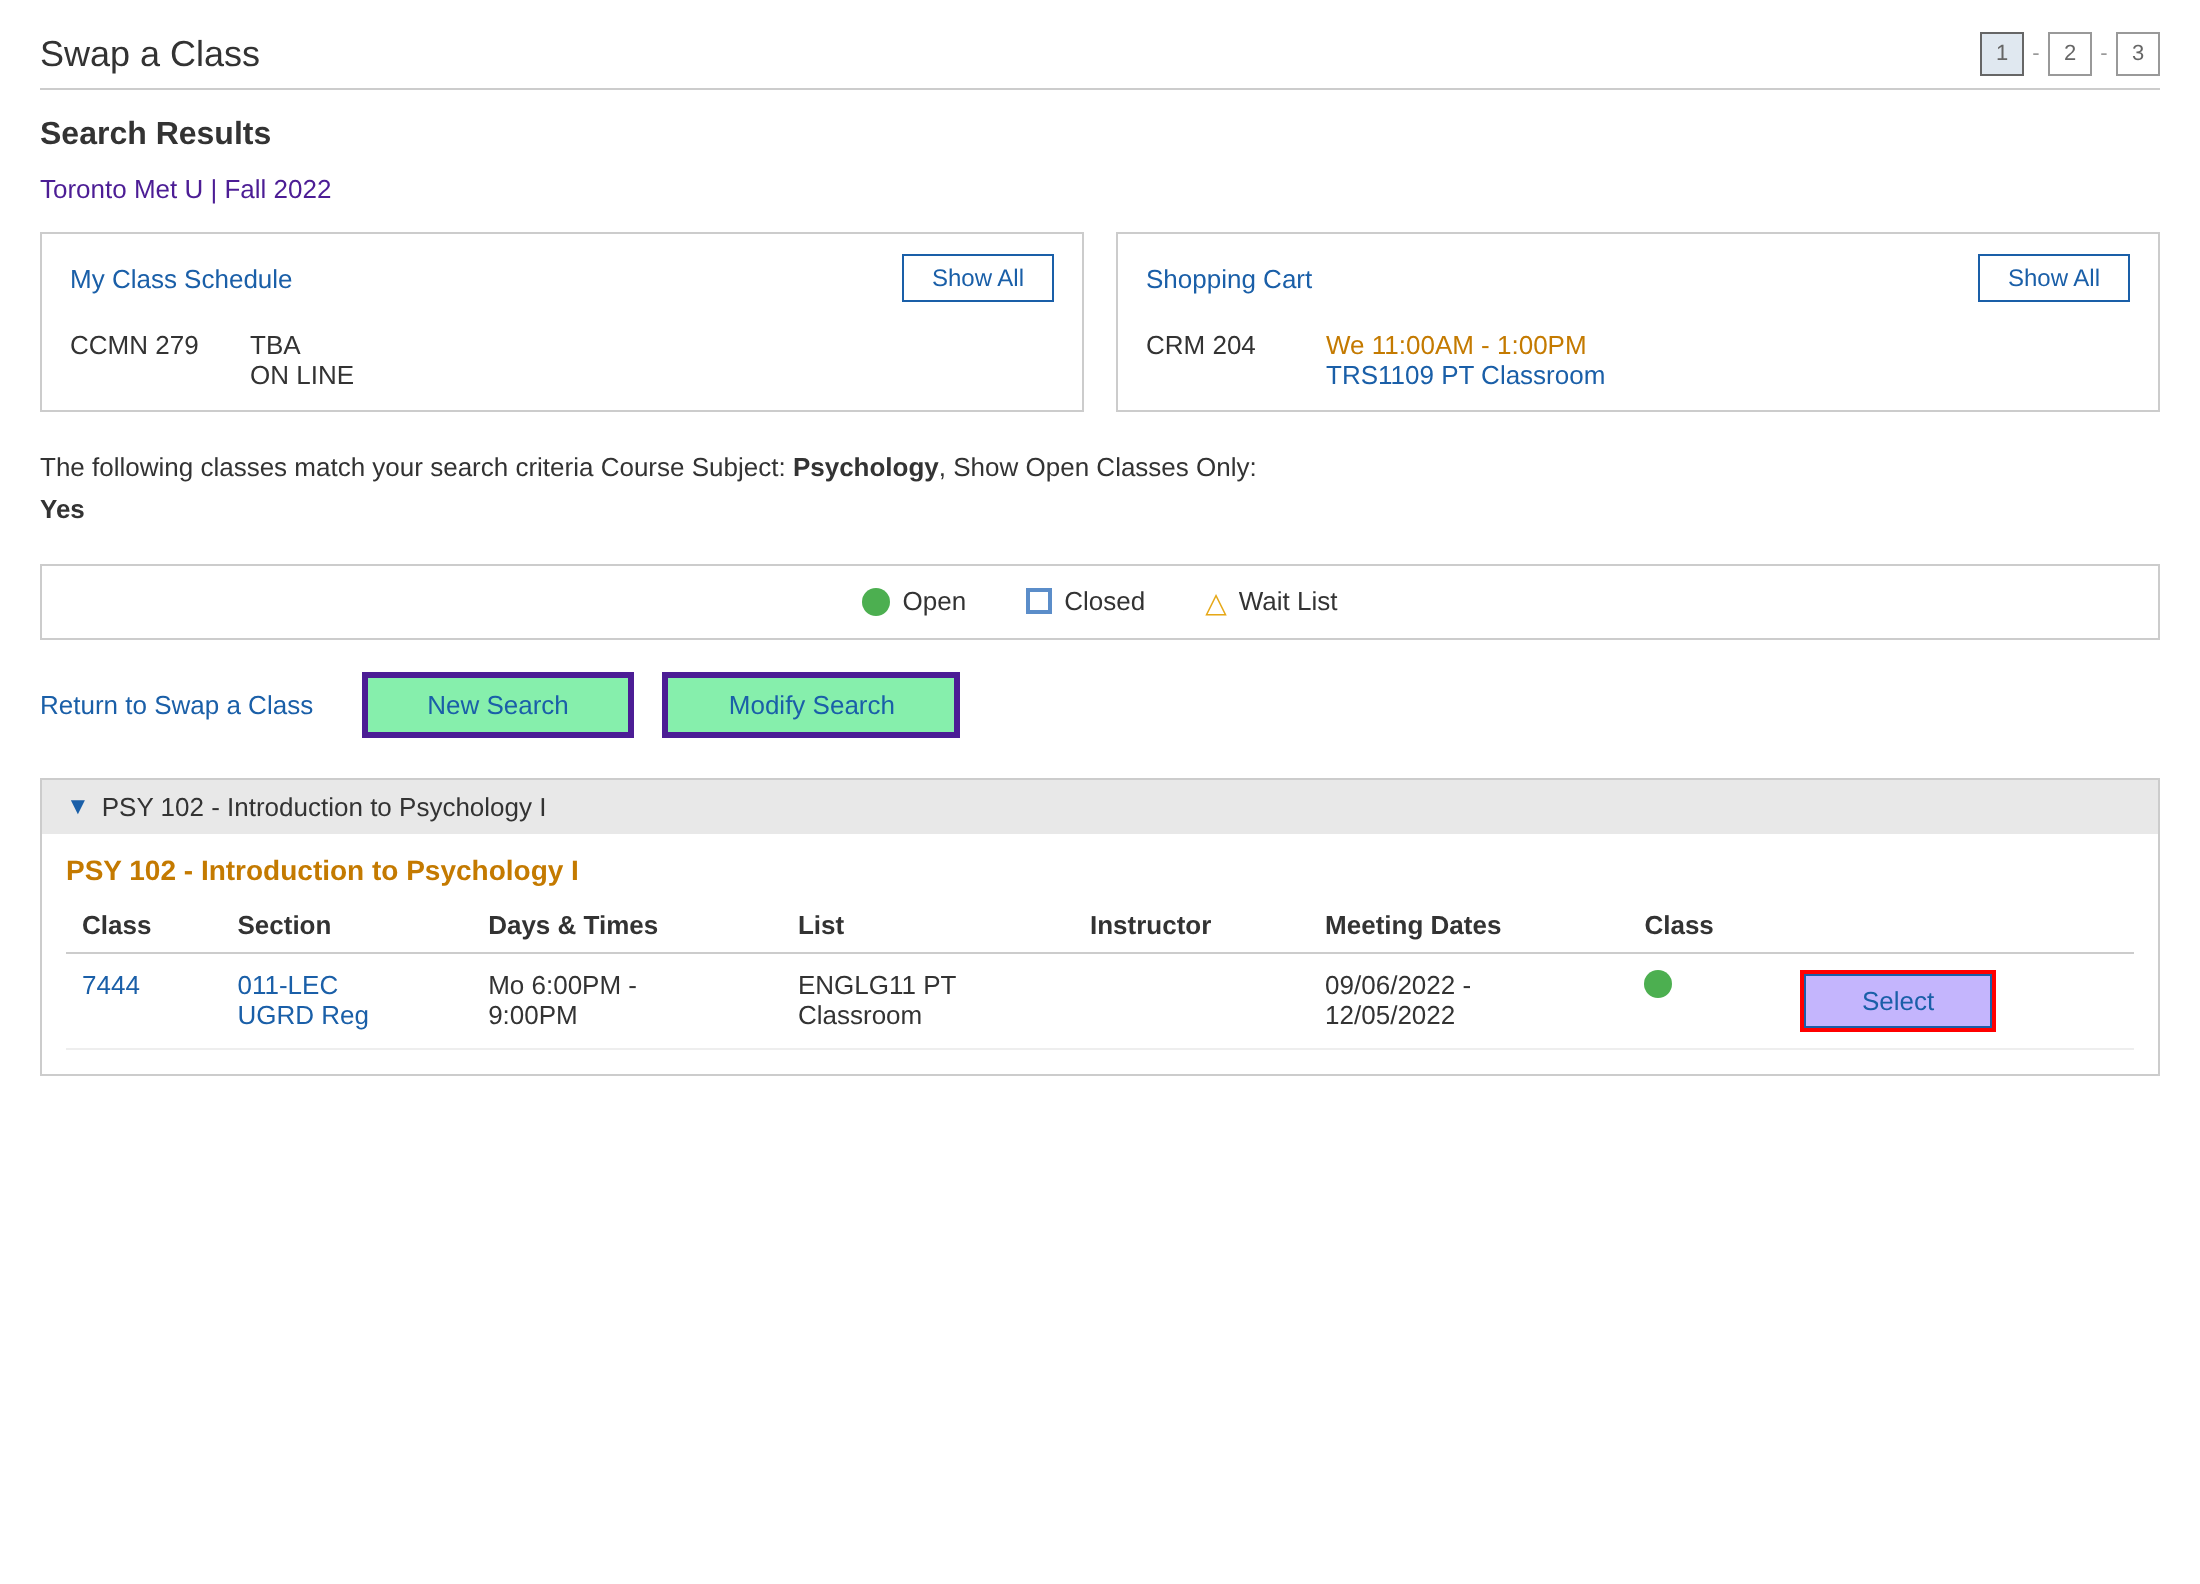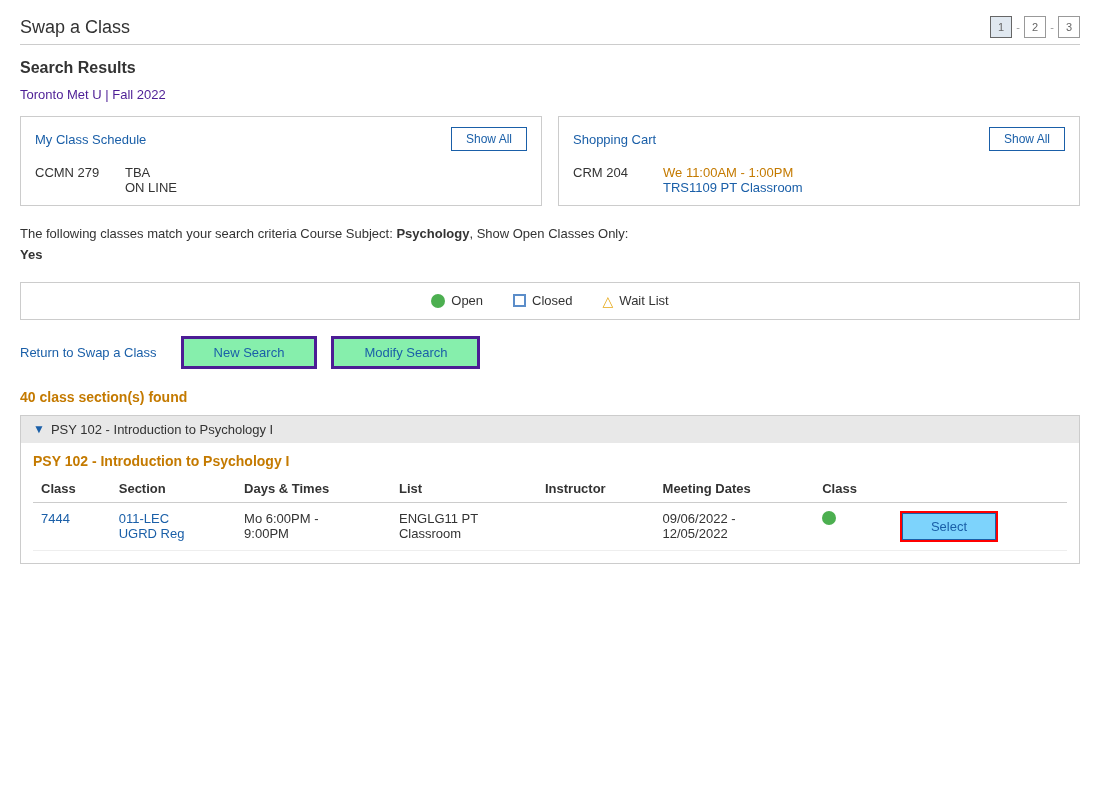--- a/index.html
+++ b/index.html
@@ -58,21 +58,21 @@
     .course-group-title { color: #c47a00; font-size: 14px; font-weight: bold; margin: 10px 0 6px 0; }
 
     
     .results-table { width: 100%; border-collapse: collapse; font-size: 13px; }
     .results-table th { text-align: left; font-weight: bold; padding: 6px 8px; border-bottom: 1px solid #ccc; font-size: 13px; }
     .results-table td { padding: 8px 8px; vertical-align: top; border-bottom: 1px solid #eee; font-size: 13px; }
     .td-class { color: #1a5fa8; }
     .td-section { color: #1a5fa8; }
 
     .select-btn-wrapper { border: 2px solid red; display: inline-block; }
-    .select-btn { border: 1px solid #1a5fa8; color: #1a5fa8; background: #7dd3fc; padding: 5px 28px; font-size: 13px; cursor: pointer; display: block; }
+    .select-btn { border: 1px solid #1a5fa8; color: #1a5fa8; background: #c4b5fd; padding: 5px 28px; font-size: 13px; cursor: pointer; display: block; }
 
     .small-dot-green { width: 14px; height: 14px; border-radius: 50%; background: #4caf50; display: inline-block; }
   </style>
 </head>
 <body>
 
 <div class="page-container">
 
   <div class="page-header">
     <span class="page-title">Swap a Class</span>
@@ -139,21 +139,20 @@
       <span>Wait List</span>
     </div>
   </div>
 
   <div class="action-row">
     <a class="return-link">Return to Swap a Class</a>
     <button class="action-btn">New Search</button>
     <button class="action-btn">Modify Search</button>
   </div>
 
-  <div class="results-count">40 class section(s) found</div>
 
   <div class="course-group">
     <div class="course-group-header">
       <span class="arrow">▼</span>
       <span>PSY 102 - Introduction to Psychology I</span>
     </div>
     <div class="course-group-content">
       <div class="course-group-title">PSY 102 - Introduction to Psychology I</div>
       <table class="results-table">
         <thead>

